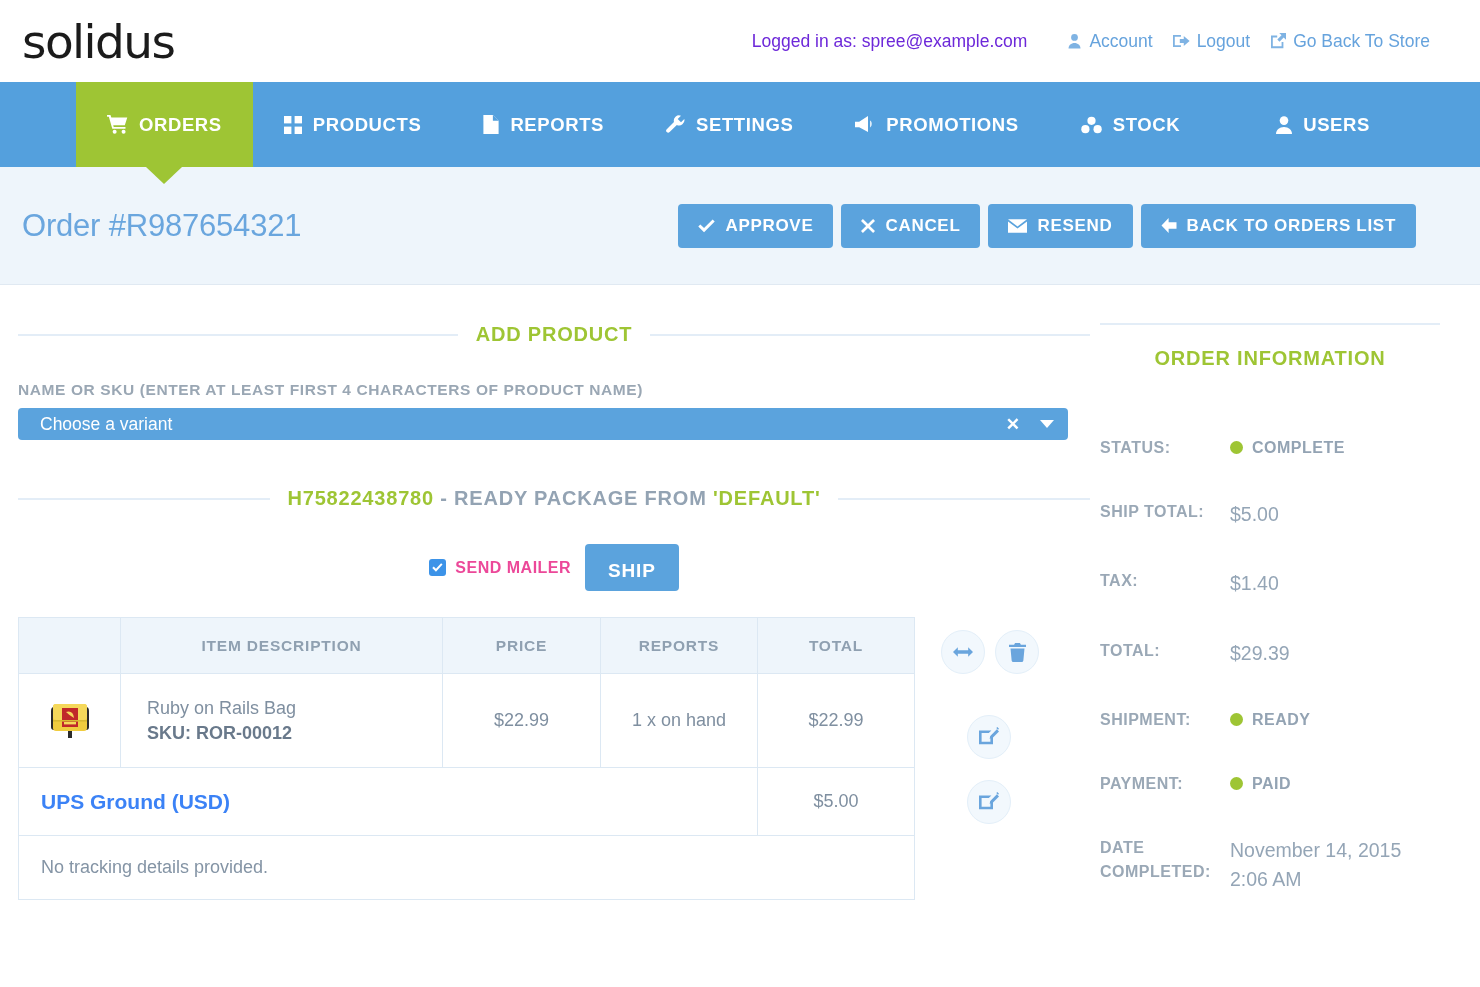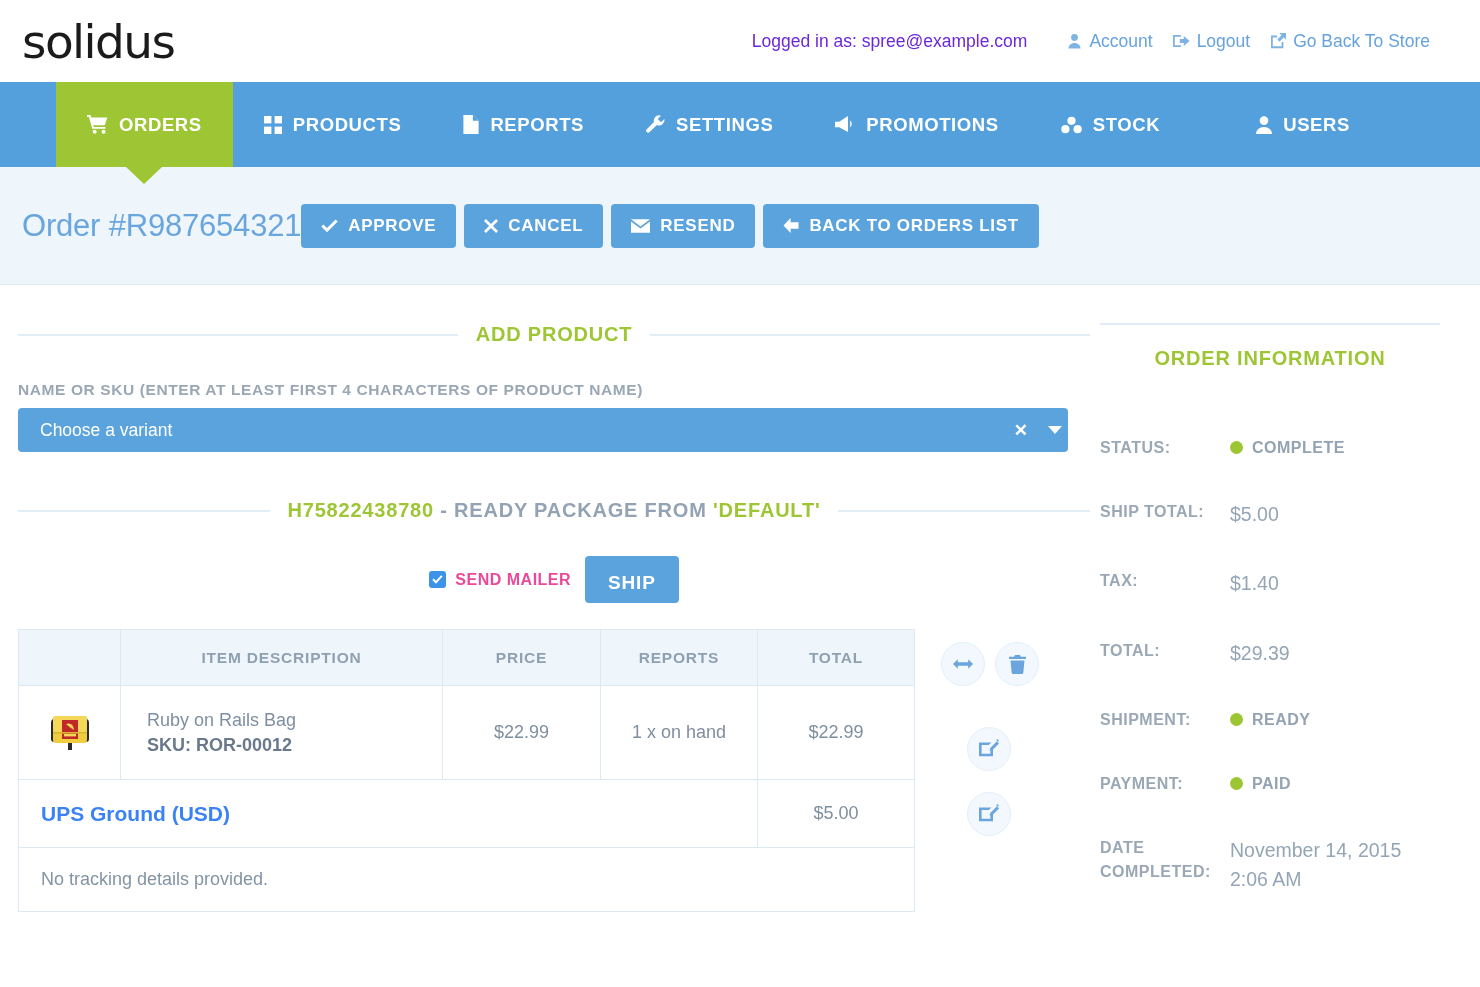--- a/index.html
+++ b/index.html
@@ -30,21 +30,21 @@
     display:inline-flex; align-items:center; gap:7px;
     margin-left:20px; white-space:nowrap;
   }
   .user-link .ic{ display:inline-flex; align-items:center; }
   .user-link svg{ display:block; fill:#7fb3e3; }
 
   
   .nav{
     height:85px; background:#54a0dd;
     display:flex; align-items:stretch; position:relative;
-    padding-left:56px;
+    padding-left:76px;
   }
   .nav-item{
     display:flex; align-items:center; justify-content:center; gap:11px;
     padding:0 31px;
     color:#ffffff; font-size:18.5px; font-weight:700; letter-spacing:0.6px;
     text-decoration:none; cursor:pointer; position:relative;
     white-space:nowrap;
   }
   .nav-item svg{ display:block; fill:#ffffff; }
   .nav-item.active{ background:#9ec534; }
@@ -53,21 +53,21 @@
     width:0; height:0;
     border-left:18px solid transparent; border-right:18px solid transparent;
     border-top:17px solid #9ec534;
   }
   .nav-gap{ flex:0 0 34px; }
 
   
   .titlebar{
     height:118px; background:#eef5fb;
     border-bottom:1px solid #e0e9f2;
-    display:flex; align-items:center; justify-content:flex-start;
+    display:flex; align-items:center; justify-content:space-between;
     padding:0 64px 0 22px;
   }
   .page-title{
     font-size:31px; color:#6aa6de; font-weight:400; letter-spacing:-0.2px;
   }
   .title-actions{ display:flex; align-items:center; gap:8px; }
   .btn{
     background:#5ba3dd; color:#ffffff; border:none; border-radius:4px;
     height:44px; padding:0 20px;
     font-size:17px; font-weight:700; letter-spacing:0.7px;
@@ -92,23 +92,23 @@
     font-size:20px; font-weight:700; color:#9ec534; letter-spacing:0.8px;
     white-space:nowrap;
   }
   .legend-text .muted{ color:#93a3b3; font-weight:700; }
 
   .field-label{
     font-size:15.5px; font-weight:700; color:#9aa7b4;
     letter-spacing:0.6px; margin:35px 0 9px 0;
   }
   .select2{
-    height:44px; background:#5ba3dd; border-radius:4px;
+    height:32px; background:#5ba3dd; border-radius:4px;
     display:flex; align-items:center; justify-content:space-between;
-    padding:0 6px 0 22px; color:#ffffff; width:1050px;
+    padding:0 14px 0 22px; color:#ffffff; width:1050px;
     cursor:pointer;
   }
   .select2 .placeholder{ font-size:17.5px; color:#ffffff; }
   .select2 .ctrls{ display:flex; align-items:center; gap:20px; }
   .select2 .x{ font-size:17px; font-weight:700; color:#ffffff; line-height:1; }
   .select2 .caret{
     width:0;height:0;border-left:7px solid transparent;
     border-right:7px solid transparent;border-top:8px solid #ffffff;
   }
 

